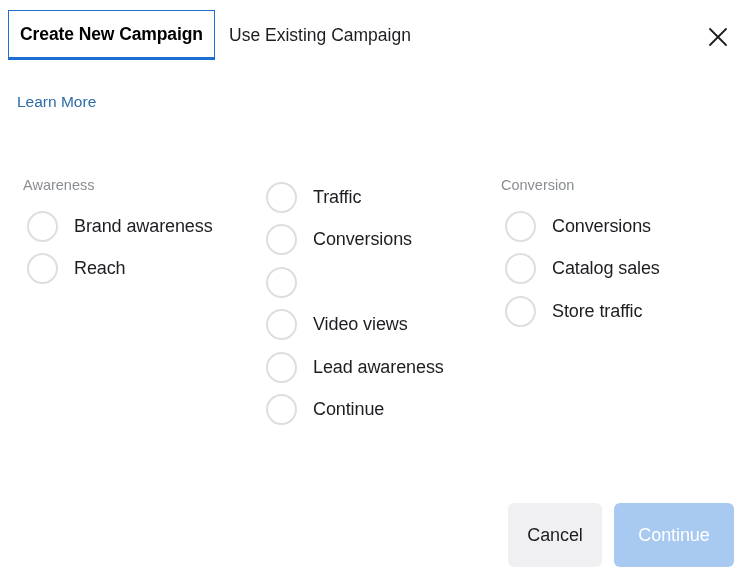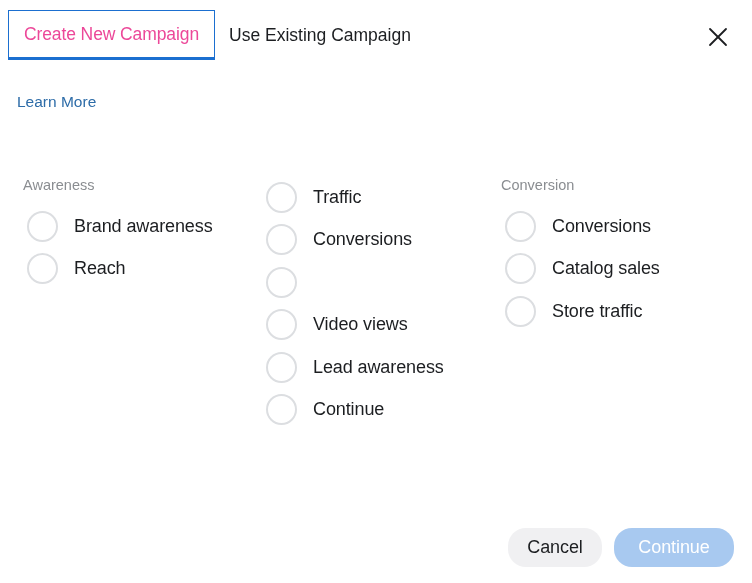--- a/index.html
+++ b/index.html
@@ -40,22 +40,22 @@
     font-size: 17.5px;
     cursor: pointer;
     white-space: nowrap;
   }
 
   .tab-active {
     left: 8px;
     width: 207px;
     border: 1px solid #1b6fd0;
     border-bottom: 3px solid #1b6fd0;
-    color: #ec4899;
-    font-weight: normal;
+    color: #000000;
+    font-weight: bold;
     letter-spacing: -0.1px;
   }
 
   .tab-inactive {
     left: 222px;
     width: 196px;
     color: #1c1e21;
     font-weight: normal;
     border: 1px solid transparent;
   }
@@ -154,23 +154,23 @@
   .footer {
     position: absolute;
     right: 18px;
     bottom: 16px;
     display: flex;
     align-items: center;
     gap: 12px;
   }
 
   .btn {
-    height: 39px;
+    height: 64px;
     border: none;
-    border-radius: 18px;
+    border-radius: 6px;
     font-size: 18px;
     font-family: "Liberation Sans", sans-serif;
     cursor: pointer;
     display: flex;
     align-items: center;
     justify-content: center;
     letter-spacing: -0.1px;
   }
 
   .btn-cancel {

